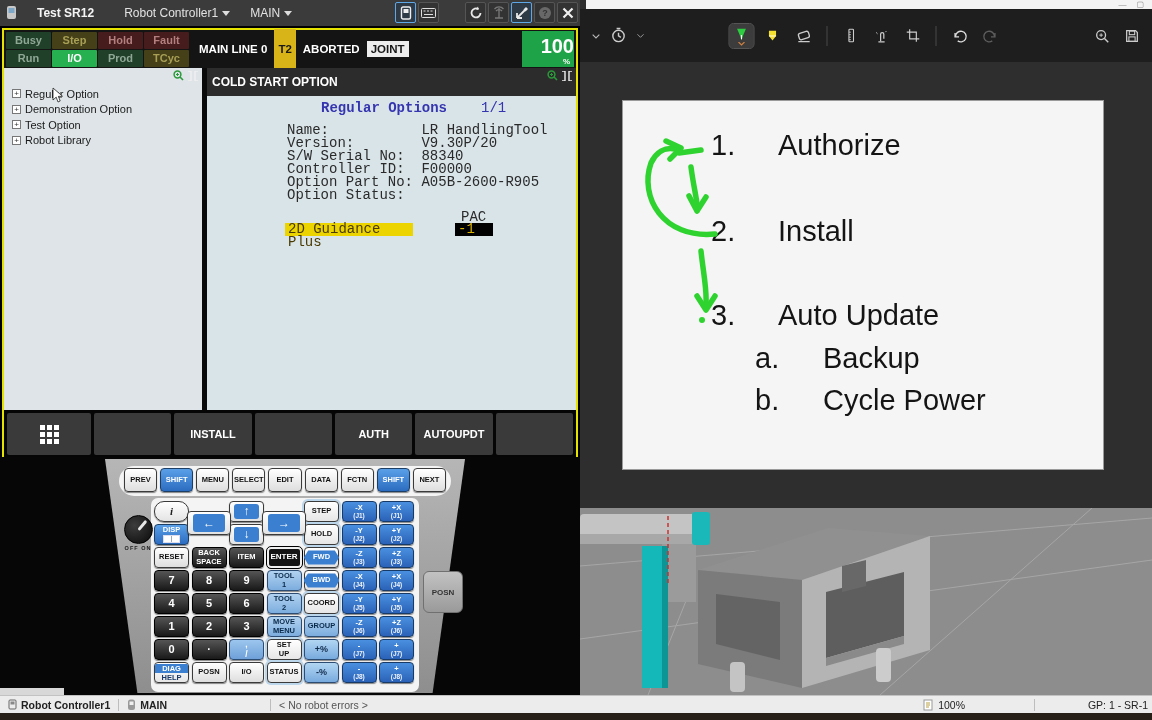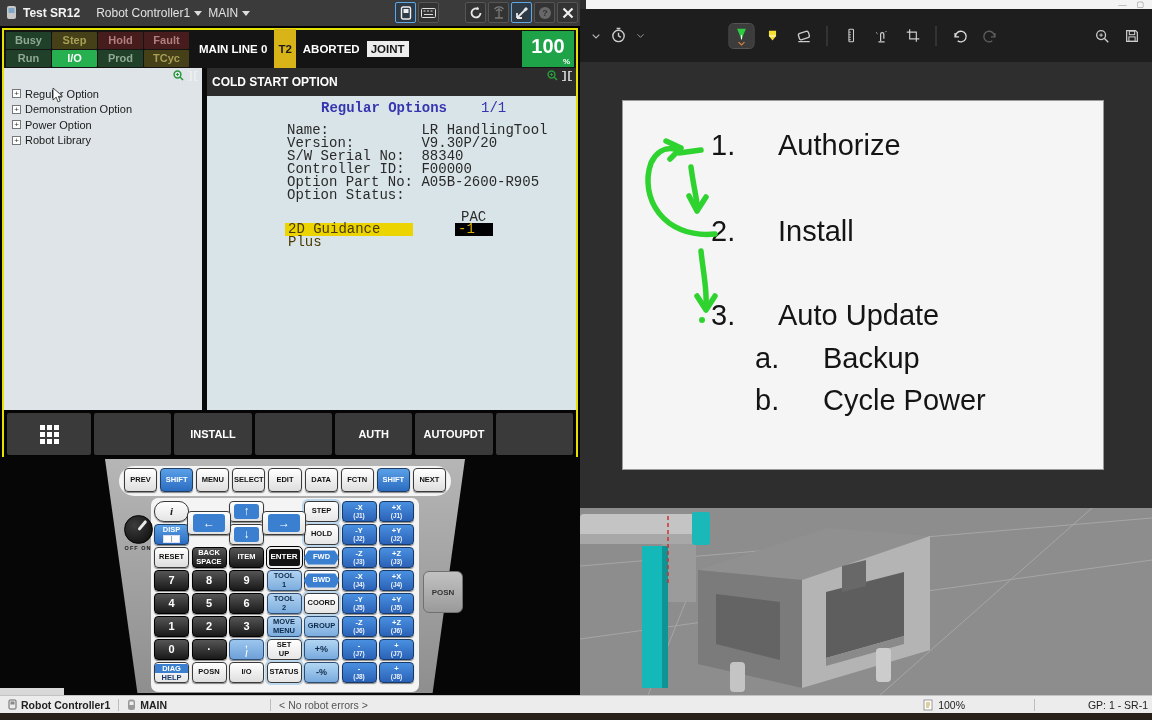--- a/index.html
+++ b/index.html
@@ -2,21 +2,21 @@
 <html><head>
 <meta charset="utf-8">
 <style>
   html,body{margin:0;padding:0}
   body{width:1152px;height:720px;position:relative;overflow:hidden;background:#000;
        font-family:"Liberation Sans",sans-serif;-webkit-font-smoothing:antialiased}
   .abs{position:absolute}
 
   
   .lw-titlebar{position:absolute;left:0;top:0;width:580px;height:26px;background:#3b3b3b;
-    display:flex;align-items:center;color:#eee;font-size:12px;gap:6px;padding-left:6px;box-sizing:border-box}
+    display:flex;align-items:center;color:#eee;font-size:12px;gap:20px;padding-left:6px;box-sizing:border-box}
   .tb-title{font-weight:bold;color:#f4f4f4;margin-right:10px}
   .tb-drop{display:flex;align-items:center;gap:4px;color:#e2e2e2;cursor:default}
   .caret{width:0;height:0;border-left:4px solid transparent;border-right:4px solid transparent;border-top:5px solid #ddd}
   .tb-btns{position:absolute;right:2px;top:2px;display:flex;gap:2px}
   .tb-btn{width:21px;height:21px;display:flex;align-items:center;justify-content:center;background:#333;
     border:1px solid #555;border-radius:2px;box-sizing:border-box}
   .tb-btn.on{border:1px solid #5fa8e8;background:#2e3a46}
   .tb-btn.dim svg{opacity:.45}
   .tb-gap{width:22px}
 
@@ -26,21 +26,21 @@
   .status-row{height:38px;background:#141414;position:relative;display:flex;align-items:center;flex:none}
   .led-grid{display:grid;grid-template-columns:repeat(4,45px);grid-auto-rows:17px;gap:1px;padding:1px 0 1px 2px}
   .led{display:flex;align-items:center;justify-content:center;font-size:11px;font-weight:bold;border-radius:1px}
   .led-green-dim{background:#20402a;color:#8fa896}
   .led-yellow-dim{background:#454018;color:#a89f55}
   .led-red-dim{background:#461c1c;color:#b47f7f}
   .led-green-on{background:#27b050;color:#fff}
   .sr-info{display:flex;align-items:center;gap:7px;margin-left:10px;font-size:11.5px;font-weight:bold;color:#fff}
   .badge-t2{background:#d9b419;color:#181818;padding:14px 4px;border-radius:1px}
   .badge-joint{background:#ededed;color:#181818;padding:2px 4px;border-radius:0}
-  .speed-box{position:absolute;right:2px;top:1px;width:52px;height:36px;background:#1fa348;color:#fff;text-align:center}
+  .speed-box{position:absolute;right:2px;top:1px;width:52px;height:36px;background:#1fa348;color:#fff;text-align:right}
   .speed-box .val{font-size:20px;font-weight:bold;line-height:30px}
   .speed-box .unit{position:absolute;right:4px;bottom:1px;font-size:8px;font-weight:bold}
 
   .tp-body{flex:1;display:flex;min-height:0}
   .tree-pane{width:198px;background:#dee4e7;position:relative;flex:none}
   .pane-icons{position:absolute;top:2px;right:3px;display:flex;gap:3px;align-items:center}
   .tree-list{padding-top:18px}
   .tree-item{display:flex;align-items:center;height:15.5px;font-size:11px;color:#1a1a1a;padding-left:8px;gap:4px}
   .plusbox{width:9px;height:9px;border:1px solid #777;background:#fff;font-size:8px;line-height:7px;text-align:center;
     color:#333;box-sizing:border-box;flex:none}
@@ -254,21 +254,21 @@
           <div class="tree-item">
             <span class="plusbox">+</span>
             <span>Regular Option</span>
           </div>
           <div class="tree-item">
             <span class="plusbox">+</span>
             <span>Demonstration Option</span>
           </div>
           <div class="tree-item">
             <span class="plusbox">+</span>
-            <span>Power Option</span>
+            <span>Test Option</span>
           </div>
           <div class="tree-item">
             <span class="plusbox">+</span>
             <span>Robot Library</span>
           </div>
         </div>
       <svg class="abs" style="left:48px;top:19px" width="12" height="17" viewBox="0 0 12 17">
         <path d="M1,1 L1,13 L4.2,10.2 L6,15 L8.2,14 L6.4,9.4 L10.5,9.2 Z" fill="#fff" stroke="#222" stroke-width="0.8"></path>
       </svg>
     </div>

